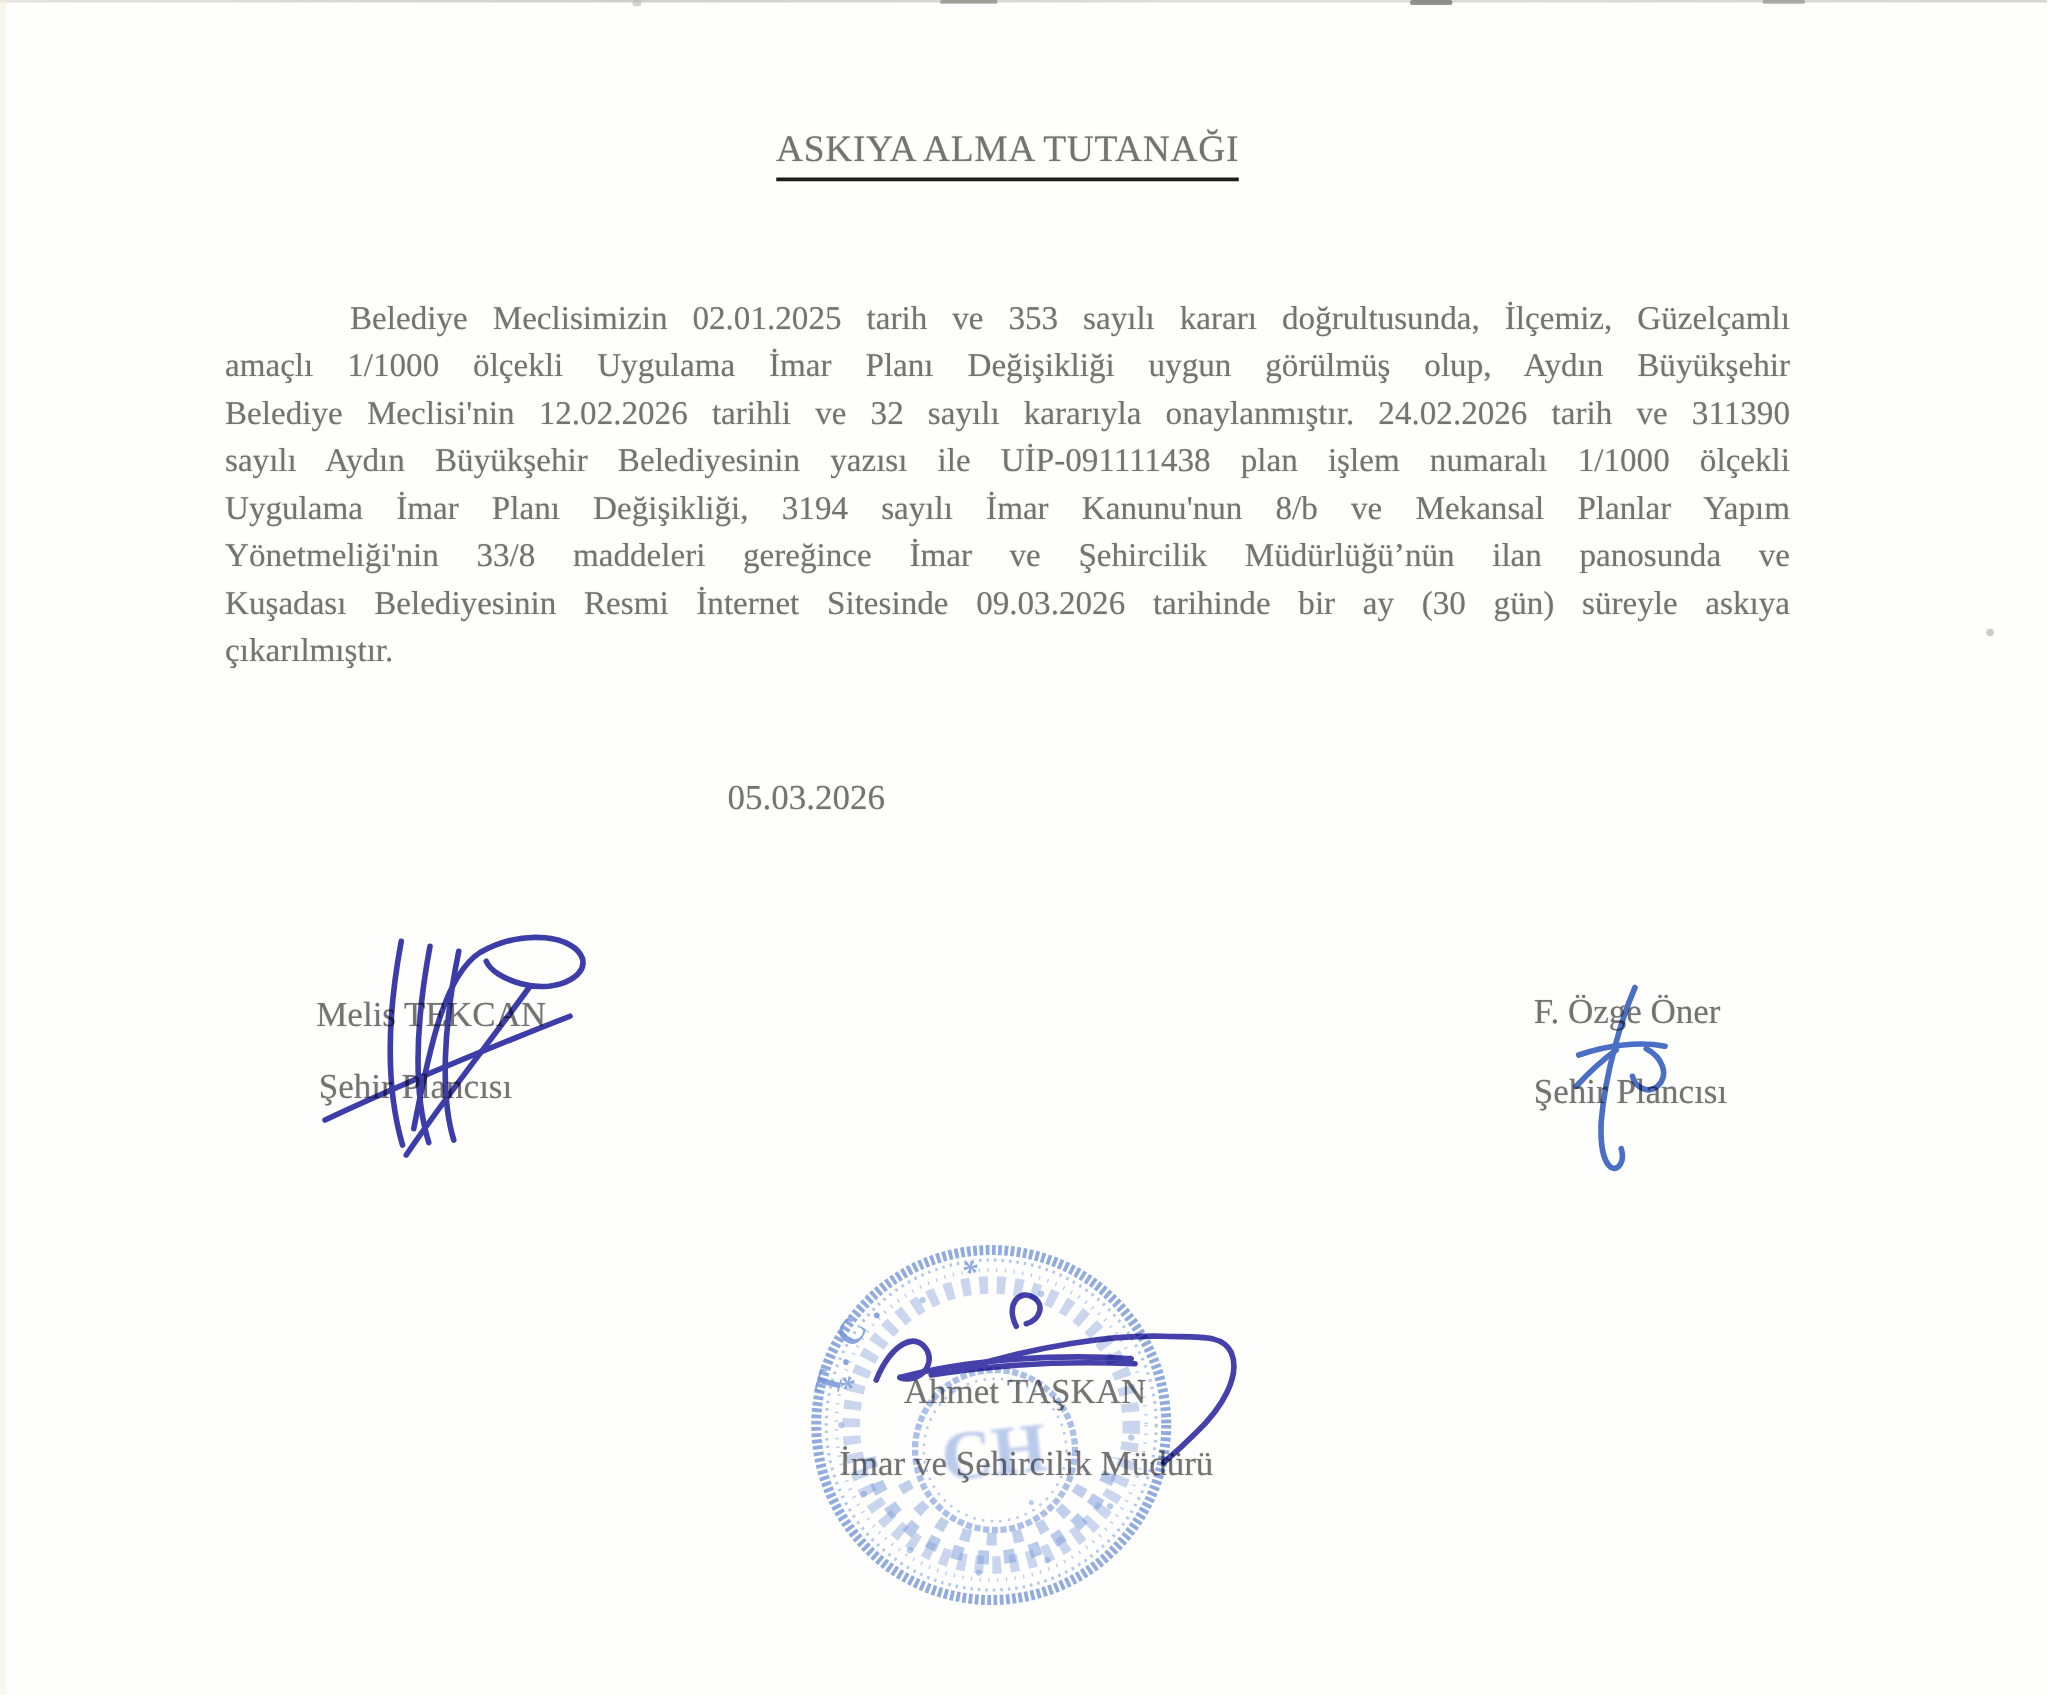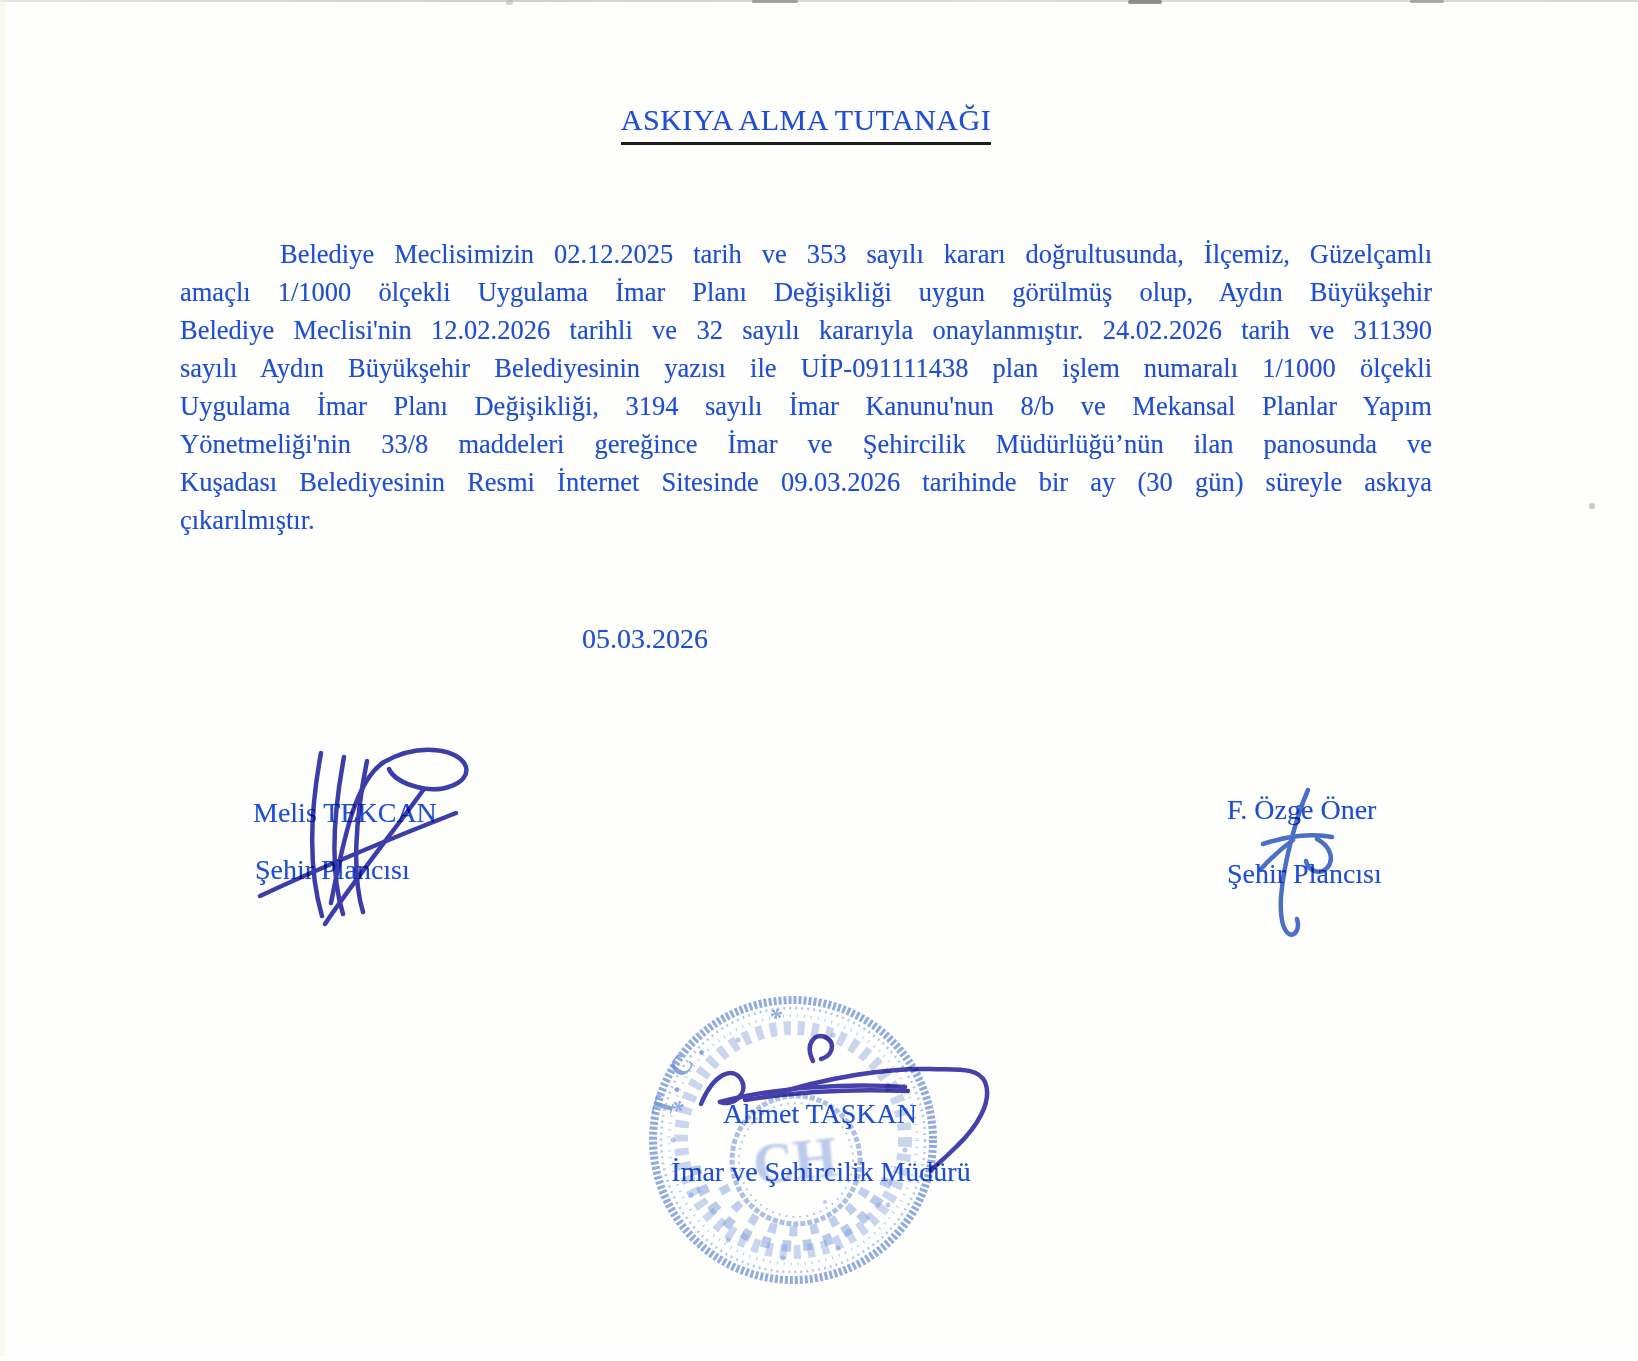--- a/index.html
+++ b/index.html
@@ -3,21 +3,21 @@
 <meta charset="utf-8">
 <style>
   html, body { margin: 0; padding: 0; background: #ffffff; }
   .page {
     position: relative;
     width: 1638px;
     height: 1356px;
     background: #fefefc;
     overflow: hidden;
     font-family: "Liberation Serif", "DejaVu Serif", serif;
-    color: #1d4ed8;
+    color: #737373;
   }
   .abs { position: absolute; }
 
   
   .top-scan-line {
     left: 0; top: 0; width: 1638px; height: 2px;
     background: linear-gradient(90deg,#d8d5cf,#b9b6b0 30%,#cfccc6 60%,#c4c1bb);
     opacity: .65;
   }
   .smudge { border-radius: 2px; }
@@ -81,21 +81,21 @@
   <div class="abs smudge" style="left:1410px;top:0;width:34px;height:3px;background:#8b8982;opacity:.65;"></div>
   <div class="abs smudge" style="left:506px;top:0;width:7px;height:5px;background:#b3b0a8;opacity:.55;"></div>
   <div class="abs left-edge-tint"></div>
   <div class="abs speck"></div>
 
   <div class="abs doc-title">
     <span>ASKIYA ALMA TUTANAĞI</span>
   </div>
 
   <div class="abs doc-body">
-    <div class="bl bl-first">Belediye Meclisimizin 02.12.2025 tarih ve 353 sayılı kararı doğrultusunda, İlçemiz, Güzelçamlı</div>
+    <div class="bl bl-first">Belediye Meclisimizin 02.01.2025 tarih ve 353 sayılı kararı doğrultusunda, İlçemiz, Güzelçamlı</div>
     <div class="bl">amaçlı 1/1000 ölçekli Uygulama İmar Planı Değişikliği uygun görülmüş olup, Aydın Büyükşehir</div>
     <div class="bl">Belediye Meclisi'nin 12.02.2026 tarihli ve 32 sayılı kararıyla onaylanmıştır. 24.02.2026 tarih ve 311390</div>
     <div class="bl">sayılı Aydın Büyükşehir Belediyesinin yazısı ile UİP-091111438 plan işlem numaralı 1/1000 ölçekli</div>
     <div class="bl">Uygulama İmar Planı Değişikliği, 3194 sayılı İmar Kanunu'nun 8/b ve Mekansal Planlar Yapım</div>
     <div class="bl">Yönetmeliği'nin 33/8 maddeleri gereğince İmar ve Şehircilik Müdürlüğü’nün ilan panosunda ve</div>
     <div class="bl">Kuşadası Belediyesinin Resmi İnternet Sitesinde 09.03.2026 tarihinde bir ay (30 gün) süreyle askıya</div>
     <div class="bl bl-last">çıkarılmıştır.</div>
   </div>
 
   <div class="abs doc-date">05.03.2026</div>

